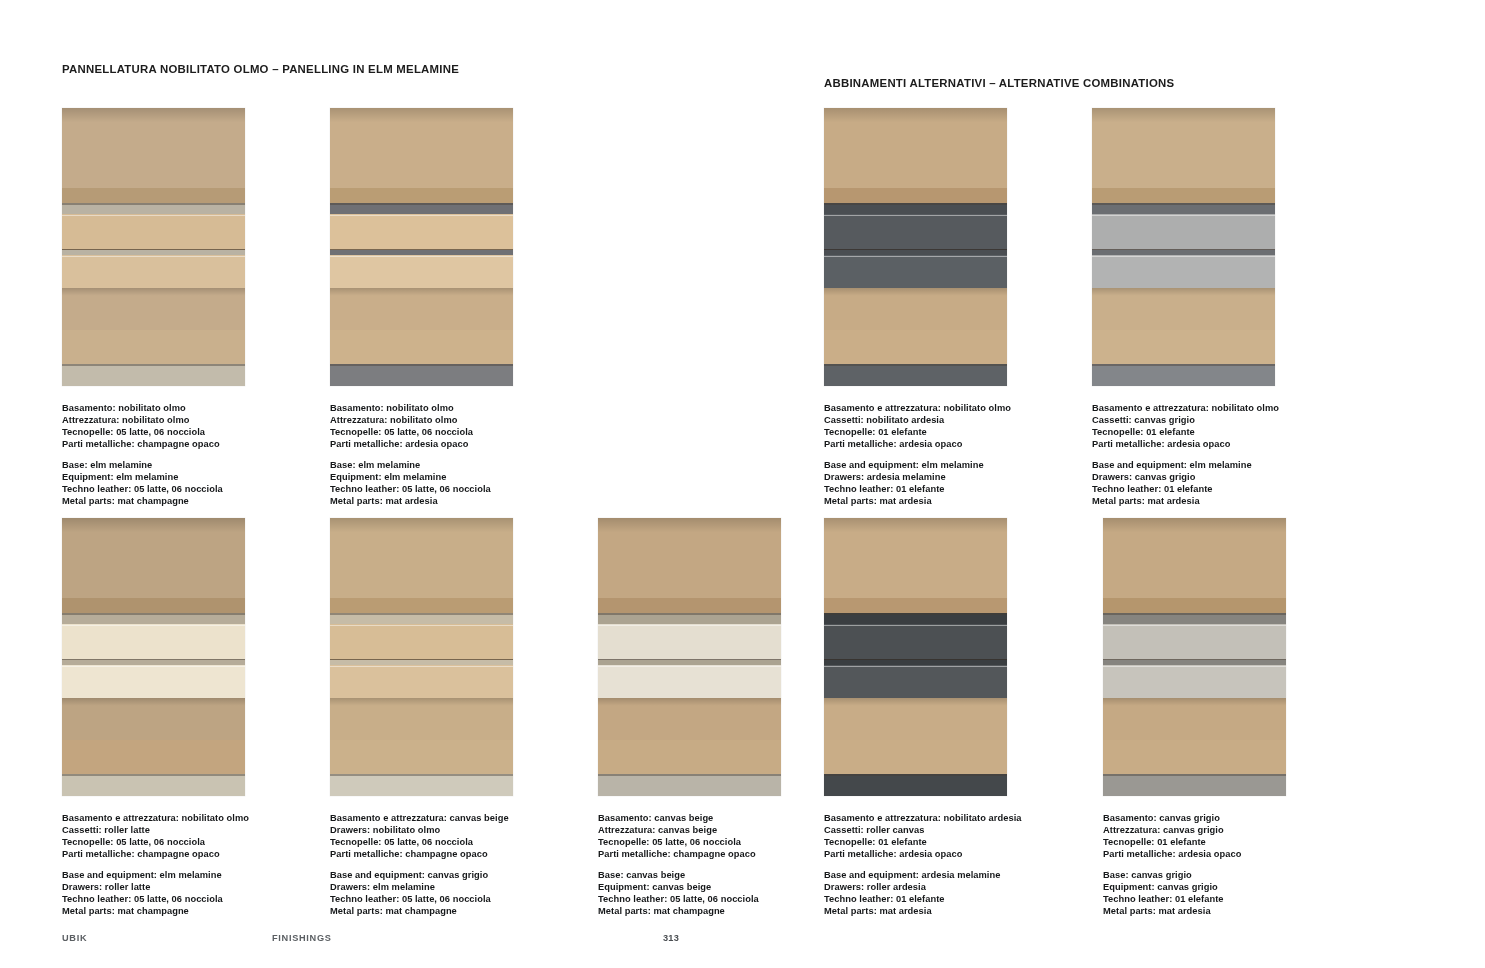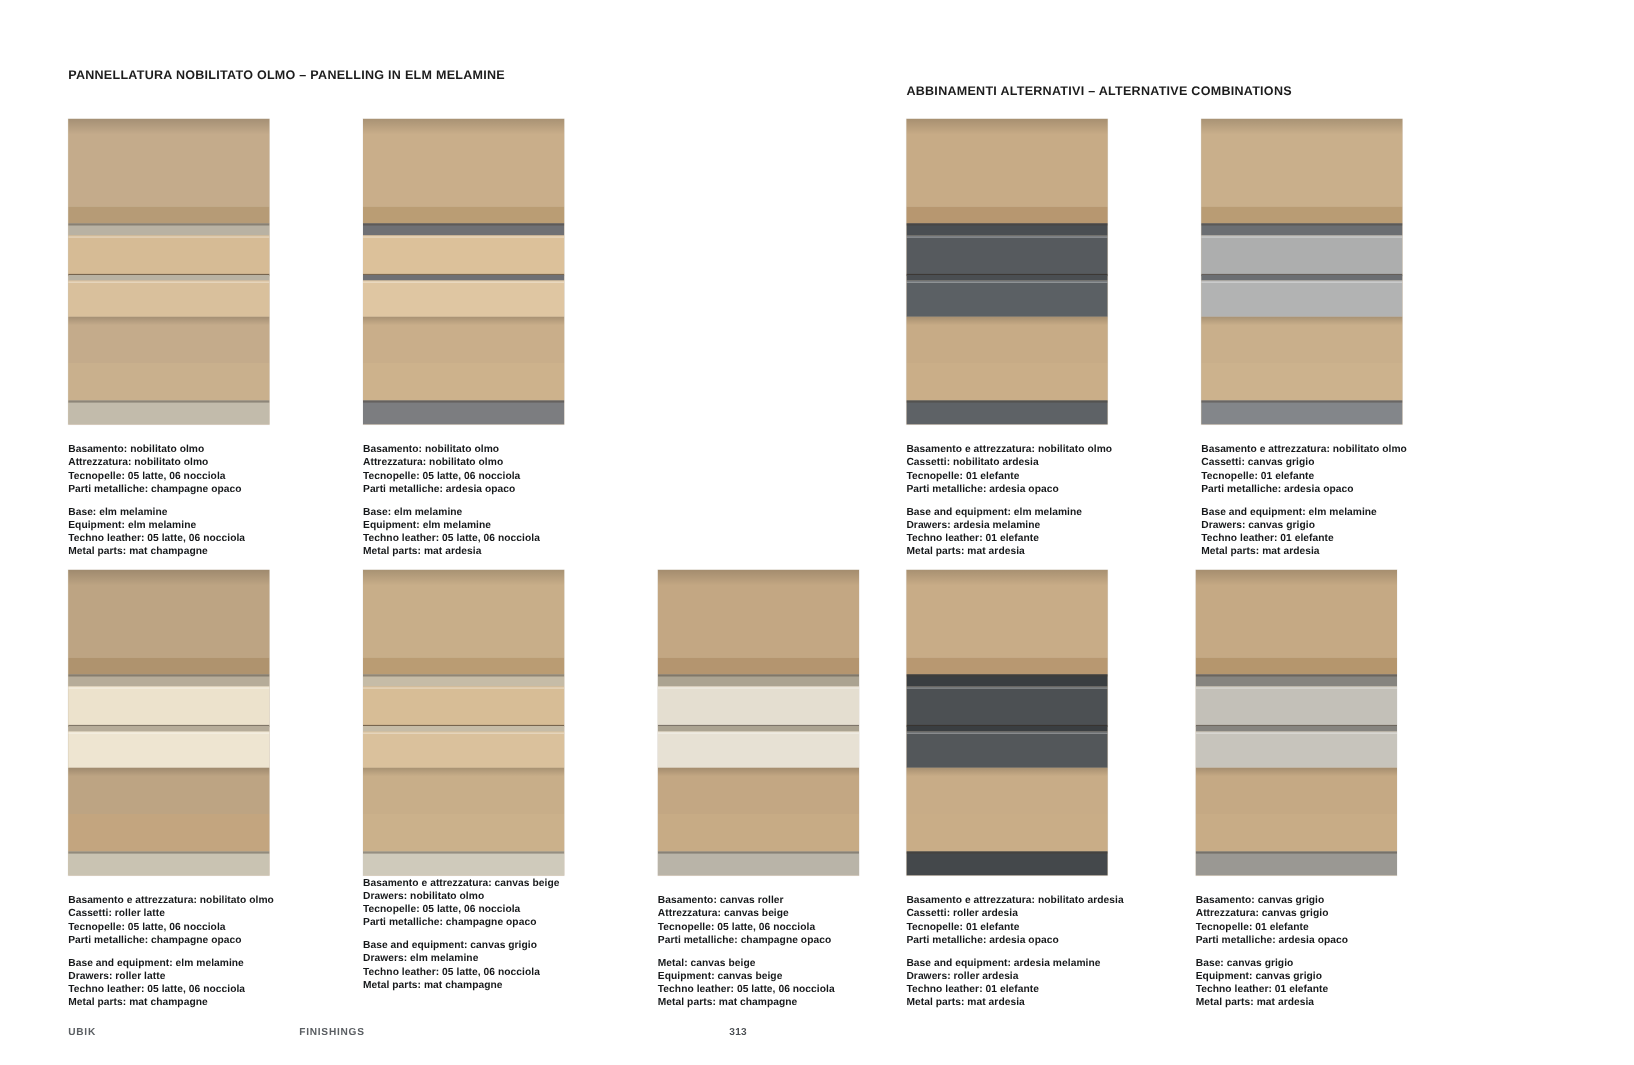--- a/index.html
+++ b/index.html
@@ -223,21 +223,21 @@
             <div class="hairline" style="top: 141px;"></div>
             <div class="band" style="top: 142px; height: 5px; background: rgb(198, 188, 167);"></div>
             <div class="band grain-h" style="top: 147px; height: 33px; background: rgb(218, 193, 156);"></div>
             <div class="glint" style="top: 148px;"></div>
             <div class="band grain-v" style="top: 180px; height: 42px; background: rgb(200, 174, 137);"></div>
             <div class="band shade-top" style="top: 180px; height: 14px;"></div>
             <div class="band grain-h" style="top: 222px; height: 34px; background: rgb(203, 177, 139);"></div>
             <div class="band" style="top: 256px; height: 22px; background: rgb(207, 202, 187);"></div>
             <div class="hairline light" style="top: 256px;"></div>
           </div>
-          <div class="caption" style="width: 243px; margin-top: 1px;">
+          <div class="caption" style="width: 243px; margin-top: 17px;">
             <div class="grp">
               <span class="ln">Basamento e attrezzatura: canvas beige</span>
               <span class="ln">Drawers: nobilitato olmo</span>
               <span class="ln">Tecnopelle: 05 latte, 06 nocciola</span>
               <span class="ln">Parti metalliche: champagne opaco</span>
             </div>
             <div class="grp">
               <span class="ln">Base and equipment: canvas grigio</span>
               <span class="ln">Drawers: elm melamine</span>
               <span class="ln">Techno leather: 05 latte, 06 nocciola</span>
@@ -259,27 +259,27 @@
             <div class="band" style="top: 147px; height: 33px; background: rgb(231, 225, 212);"></div>
             <div class="glint" style="top: 148px;"></div>
             <div class="band grain-v" style="top: 180px; height: 42px; background: rgb(195, 167, 131);"></div>
             <div class="band shade-top" style="top: 180px; height: 14px;"></div>
             <div class="band grain-h" style="top: 222px; height: 34px; background: rgb(199, 171, 133);"></div>
             <div class="band" style="top: 256px; height: 22px; background: rgb(185, 180, 168);"></div>
             <div class="hairline light" style="top: 256px;"></div>
           </div>
           <div class="caption" style="width: 243px; margin-top: 17px;">
             <div class="grp">
-              <span class="ln">Basamento: canvas roller</span>
+              <span class="ln">Basamento: canvas beige</span>
               <span class="ln">Attrezzatura: canvas beige</span>
               <span class="ln">Tecnopelle: 05 latte, 06 nocciola</span>
               <span class="ln">Parti metalliche: champagne opaco</span>
             </div>
             <div class="grp">
-              <span class="ln">Metal: canvas beige</span>
+              <span class="ln">Base: canvas beige</span>
               <span class="ln">Equipment: canvas beige</span>
               <span class="ln">Techno leather: 05 latte, 06 nocciola</span>
               <span class="ln">Metal parts: mat champagne</span>
             </div>
           </div>
         </div>
       </div>
 
     <div class="footer" style="left:62px;width:617px;">
       <span class="f-brand">UBIK</span>
@@ -357,21 +357,21 @@
             </div>
             <div class="grp">
               <span class="ln">Base and equipment: elm melamine</span>
               <span class="ln">Drawers: canvas grigio</span>
               <span class="ln">Techno leather: 01 elefante</span>
               <span class="ln">Metal parts: mat ardesia</span>
             </div>
           </div>
         </div>
       </div>
-    <div class="row" id="right-row-2" style="left: 82px; top: 518px; gap: 20px;">
+    <div class="row" id="right-row-2" style="left: 82px; top: 518px; gap: 36px;">
         <div class="cell">
           <div class="photo" style="width: 183px; height: 278px;">
             <div class="band grain-v" style="top: 0px; height: 80px; background: rgb(200, 172, 135);"></div>
             <div class="band shade-top" style="top: 0px; height: 26px;"></div>
             <div class="band grain-h" style="top: 80px; height: 15px; background: rgb(182, 149, 108); opacity: 0.92;"></div>
             <div class="band" style="top: 95px; height: 11px; background: rgb(58, 62, 65);"></div>
             <div class="hairline light" style="top: 95px;"></div>
             <div class="band" style="top: 106px; height: 36px; background: rgb(76, 80, 83);"></div>
             <div class="glint" style="top: 107px;"></div>
             <div class="hairline" style="top: 141px;"></div>
@@ -380,21 +380,21 @@
             <div class="glint" style="top: 148px;"></div>
             <div class="band grain-v" style="top: 180px; height: 42px; background: rgb(200, 172, 135);"></div>
             <div class="band shade-top" style="top: 180px; height: 14px;"></div>
             <div class="band grain-h" style="top: 222px; height: 34px; background: rgb(201, 173, 135);"></div>
             <div class="band" style="top: 256px; height: 22px; background: rgb(68, 72, 75);"></div>
             <div class="hairline light" style="top: 256px;"></div>
           </div>
           <div class="caption" style="width: 243px; margin-top: 17px;">
             <div class="grp">
               <span class="ln">Basamento e attrezzatura: nobilitato ardesia</span>
-              <span class="ln">Cassetti: roller ardesia</span>
+              <span class="ln">Cassetti: roller canvas</span>
               <span class="ln">Tecnopelle: 01 elefante</span>
               <span class="ln">Parti metalliche: ardesia opaco</span>
             </div>
             <div class="grp">
               <span class="ln">Base and equipment: ardesia melamine</span>
               <span class="ln">Drawers: roller ardesia</span>
               <span class="ln">Techno leather: 01 elefante</span>
               <span class="ln">Metal parts: mat ardesia</span>
             </div>
           </div>

